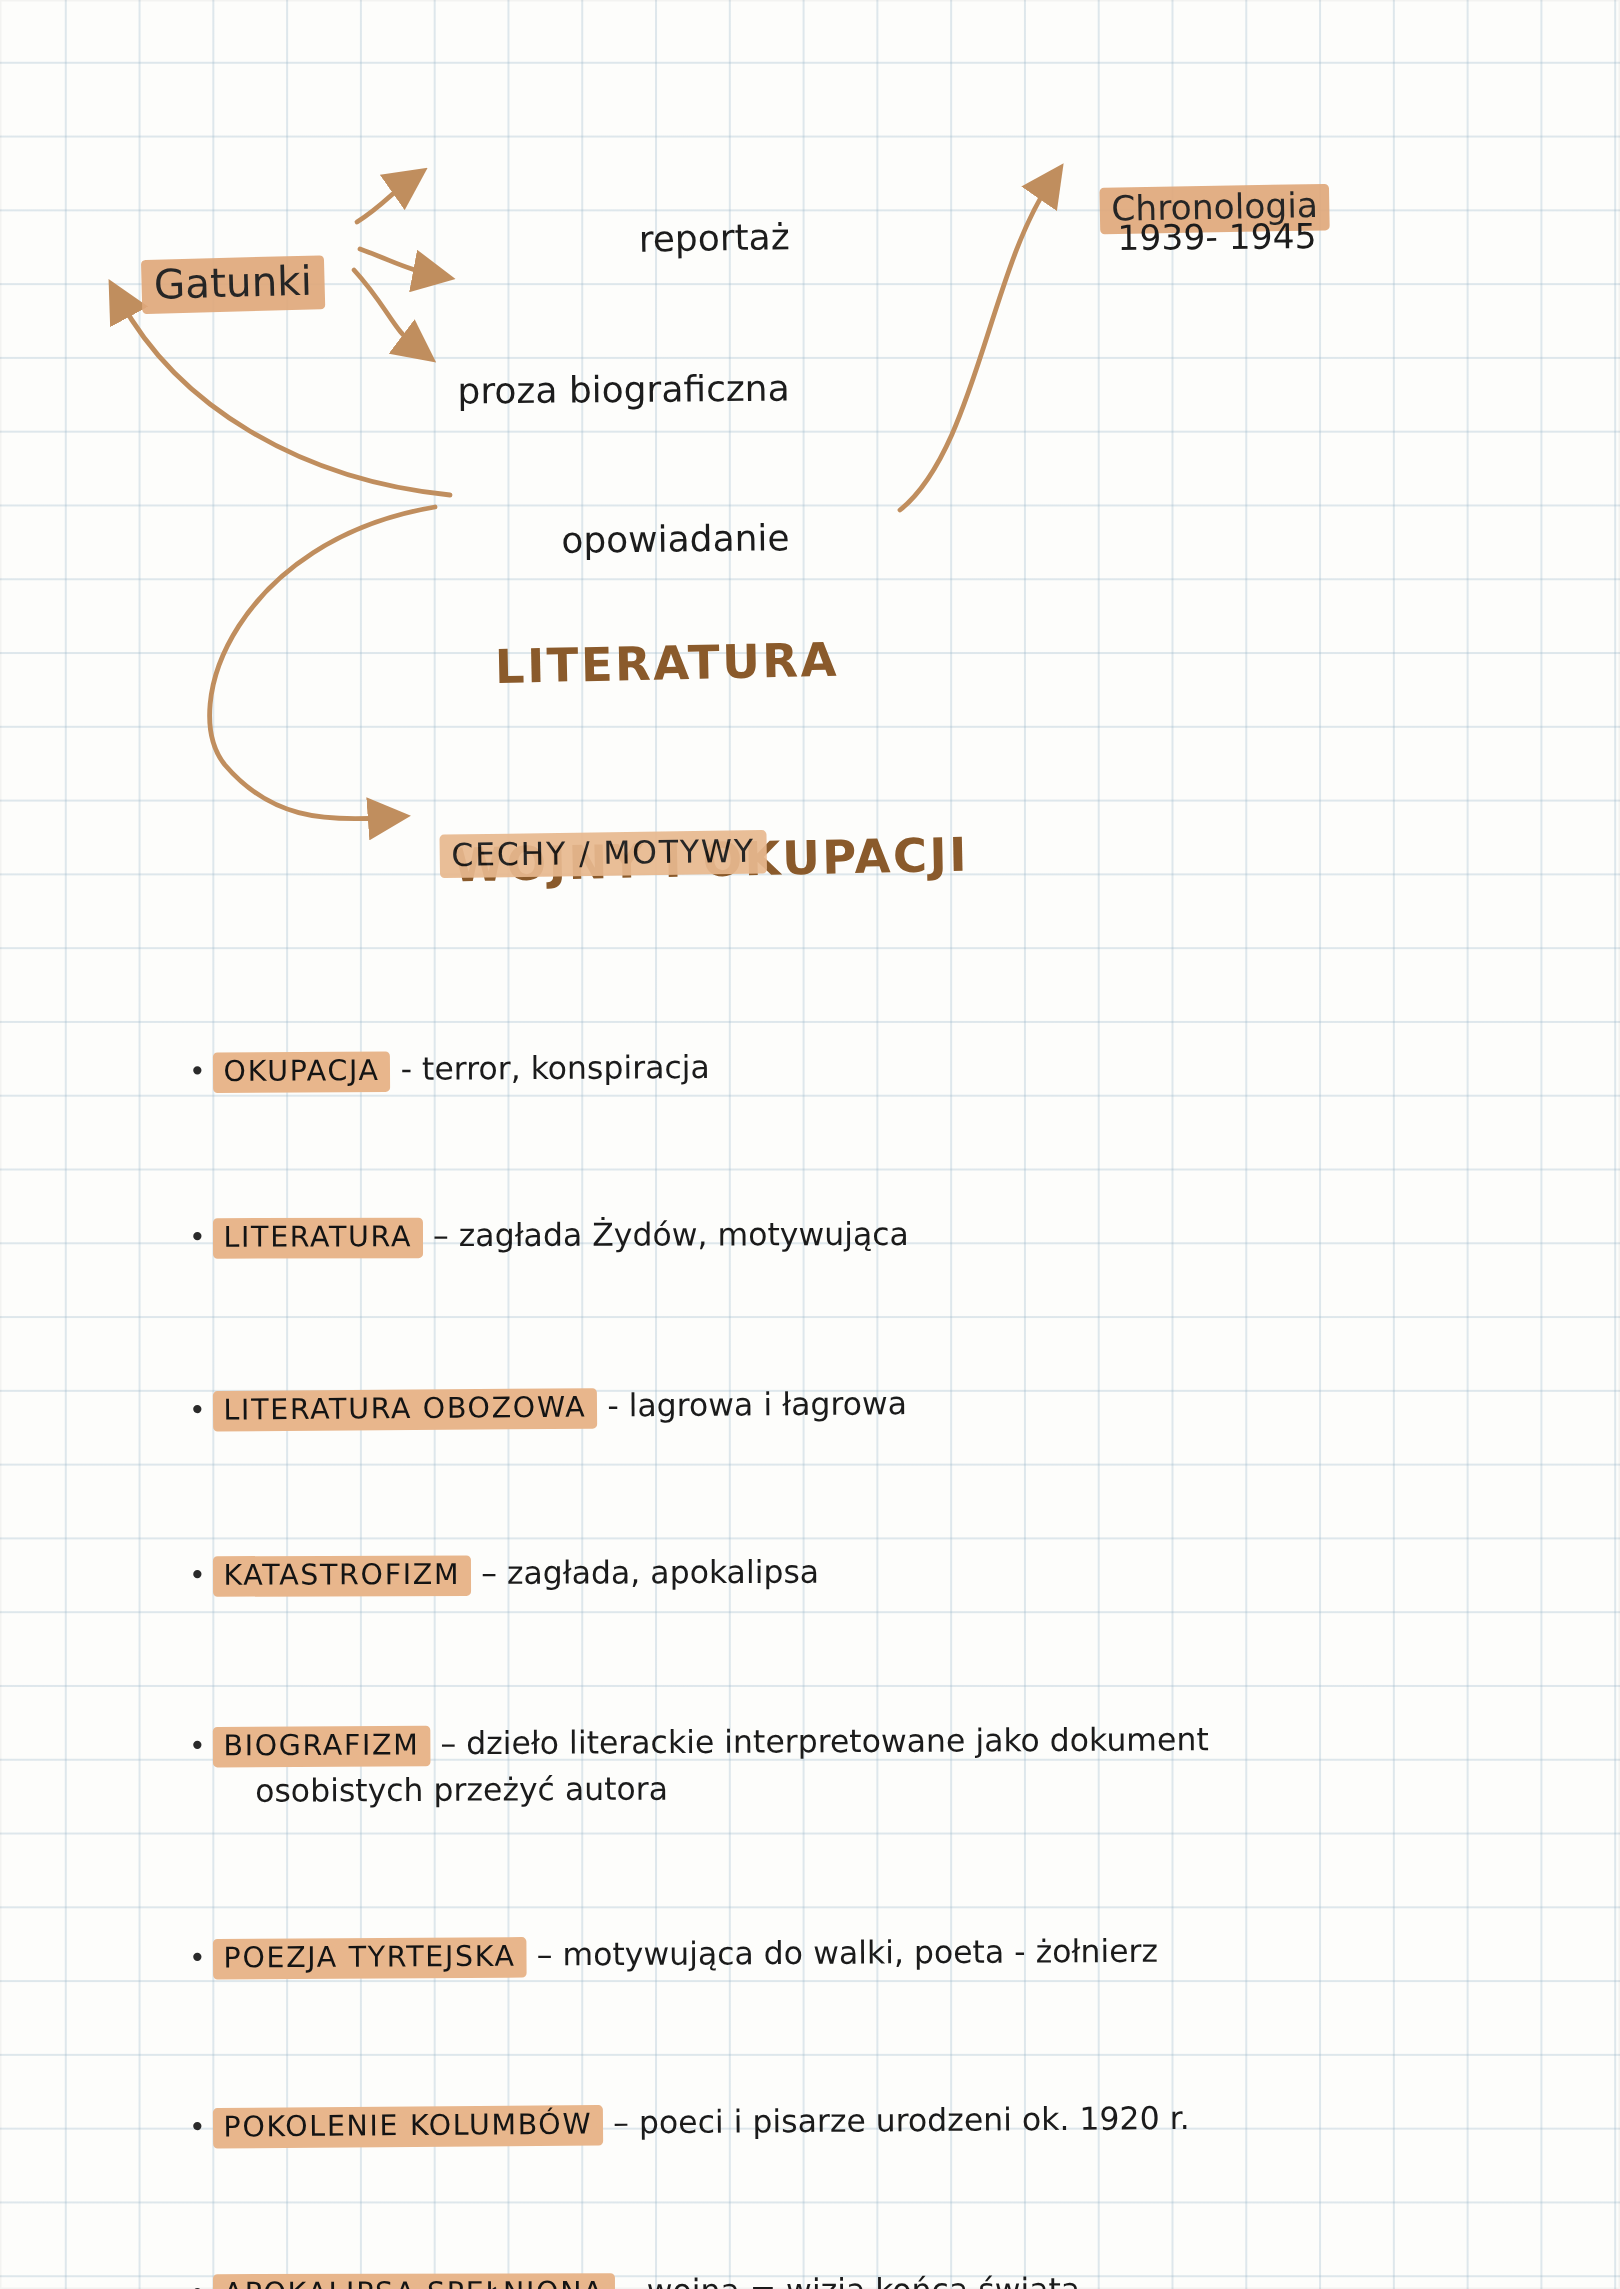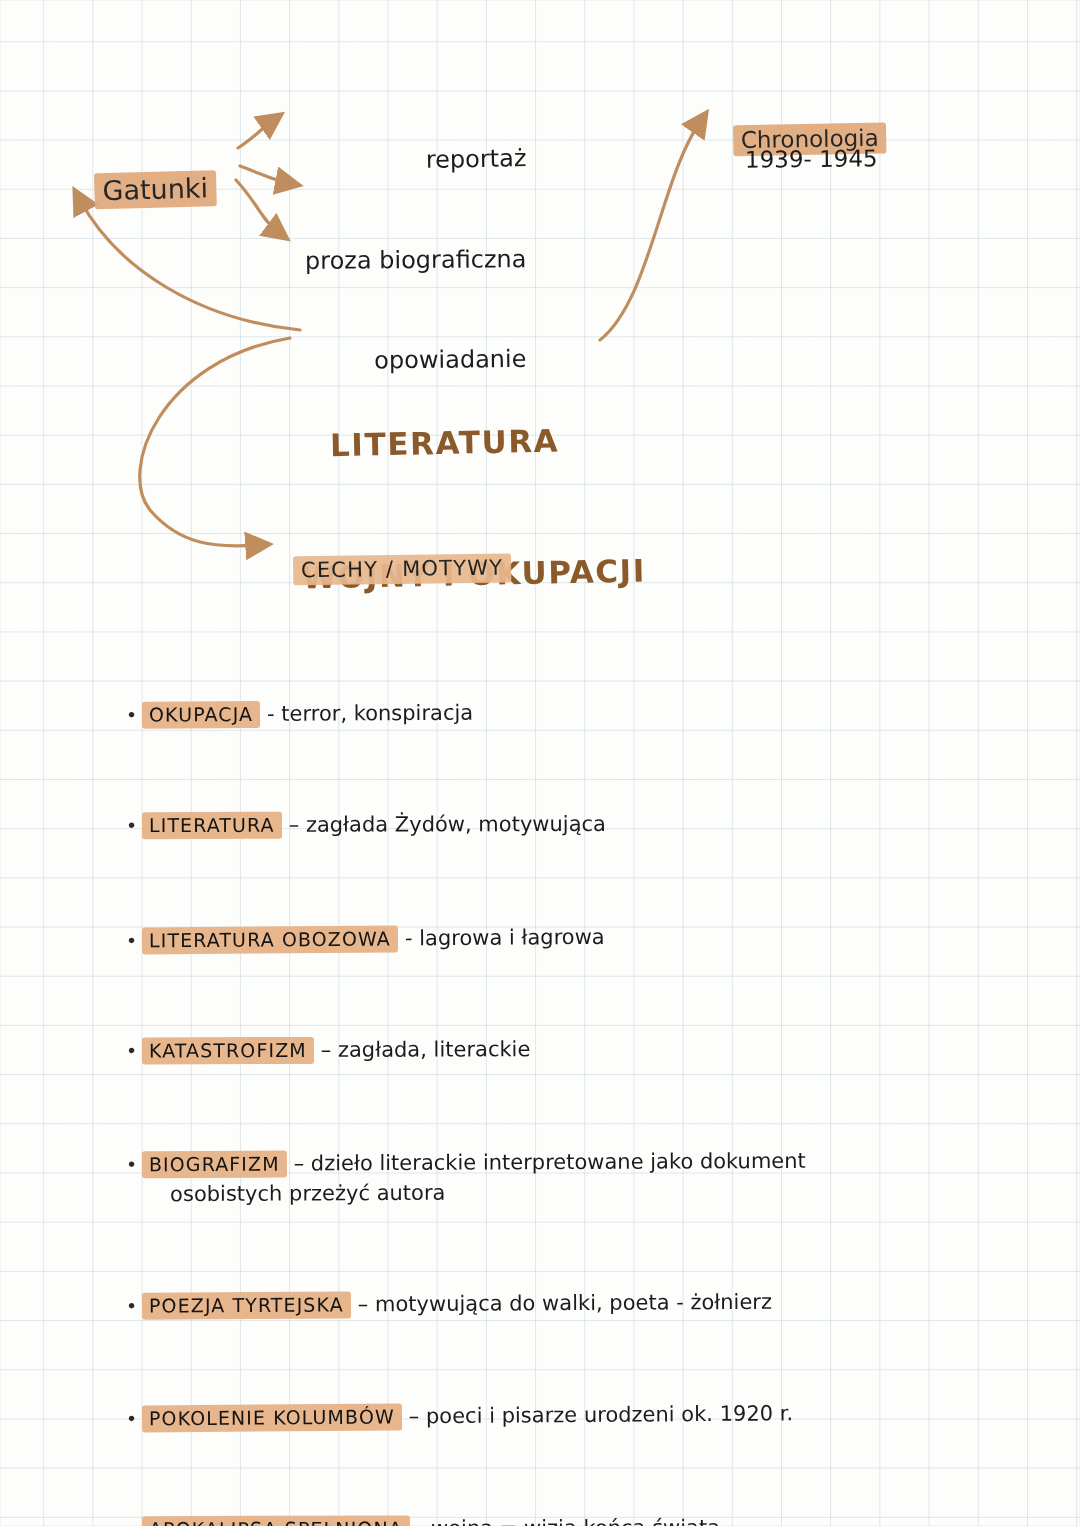--- a/index.html
+++ b/index.html
@@ -232,21 +232,21 @@
 
   <div class="feat-row r1">
     <span class="feat-bullet">•</span><span class="feat-term">LITERATURA</span><span class="feat-desc">– zagłada Żydów, motywująca</span>
   </div>
 
   <div class="feat-row r2">
     <span class="feat-bullet">•</span><span class="feat-term">LITERATURA OBOZOWA</span><span class="feat-desc">- lagrowa i łagrowa</span>
   </div>
 
   <div class="feat-row r3">
-    <span class="feat-bullet">•</span><span class="feat-term">KATASTROFIZM</span><span class="feat-desc">– zagłada, literackie</span>
+    <span class="feat-bullet">•</span><span class="feat-term">KATASTROFIZM</span><span class="feat-desc">– zagłada, apokalipsa</span>
   </div>
 
   <div class="feat-row r4">
     <span class="feat-bullet">•</span><span class="feat-term">BIOGRAFIZM</span><span class="feat-desc">– dzieło literackie interpretowane jako dokument</span>
     <span class="feat-cont">osobistych przeżyć autora</span>
   </div>
 
   <div class="feat-row r0">
     <span class="feat-bullet">•</span><span class="feat-term">POEZJA TYRTEJSKA</span><span class="feat-desc">– motywująca do walki, poeta - żołnierz</span>
   </div>

